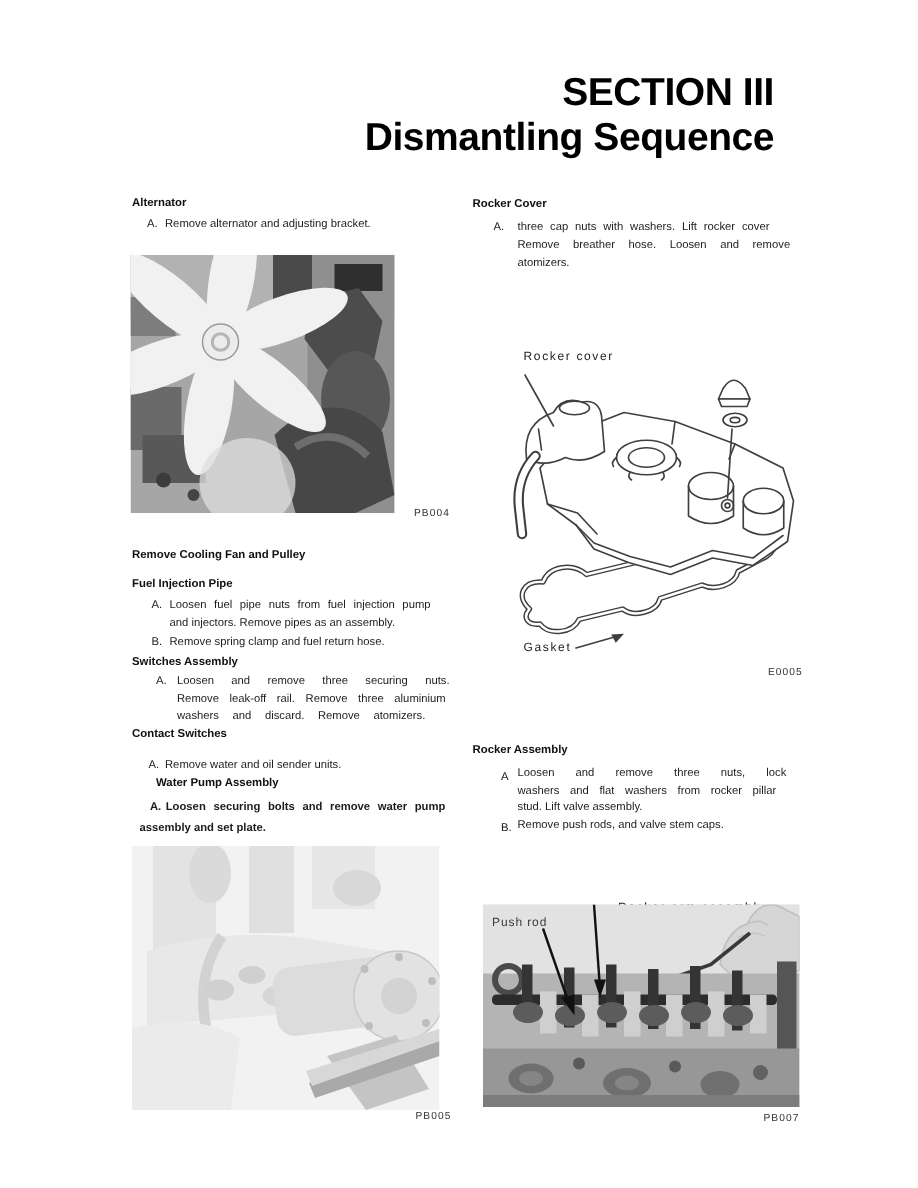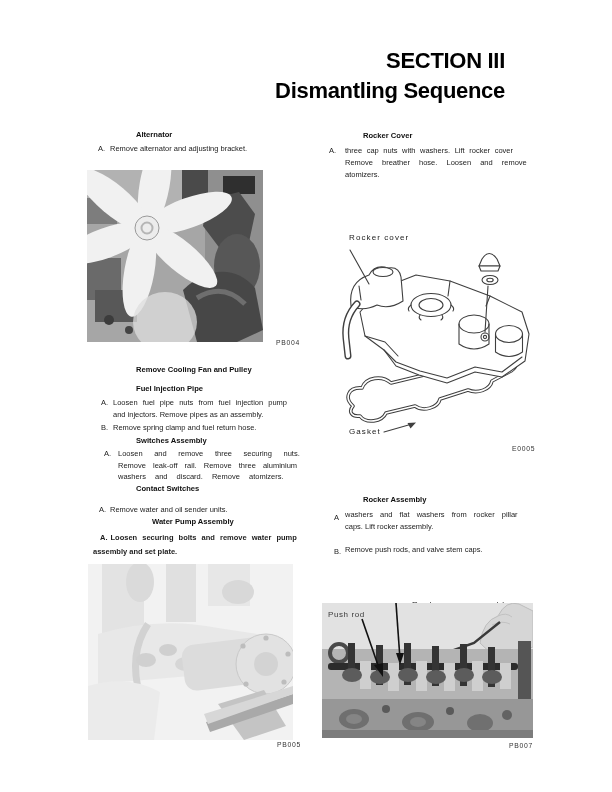--- a/index.html
+++ b/index.html
@@ -1,21 +1,21 @@
 <!DOCTYPE html>
 <html><head>
 <meta charset="utf-8">
 <style>
   html,body{margin:0;padding:0;background:#ffffff;}
   .page{position:relative;width:612px;height:792px;background:#ffffff;overflow:hidden;
         font-family:"Liberation Sans", sans-serif;color:#1c1c1c;}
   .abs{position:absolute;}
-  .h1{position:absolute;right:107px;text-align:right;font-weight:bold;font-size:22px;
+  .h1{position:absolute;right:96px;text-align:right;font-weight:bold;font-size:26px;
       line-height:30px;color:#000;white-space:nowrap;letter-spacing:-0.3px;}
-  .sh{position:absolute;font-size:7.6px;font-weight:bold;color:#101010;white-space:nowrap;margin-left:48px;}
+  .sh{position:absolute;font-size:7.6px;font-weight:bold;color:#101010;white-space:nowrap;}
   .para{position:absolute;font-size:7.5px;line-height:12px;color:#1c1c1c;}
   .lh115 .ln{line-height:11.5px;}
   .lh135 .ln{line-height:13.5px;font-weight:bold;}
   .ln{white-space:nowrap;}
   .mk{position:absolute;left:-12px;top:0;}
   .mk14{left:-14px;}
   .mk16{left:-16px;}
   .mk11{left:-11px;}
   .mklow{top:3px;}
   .mklow2{top:2px;}
@@ -203,22 +203,23 @@
         <path d="M80,178.5 l-8.5,0.5 3,5.5 Z" fill="#3f3f3f" stroke="none"></path>
       </g>
     </g>
   </svg>
   <div class="dlabel" style="left:349px;top:427px;">Gasket</div>
   <div class="figcode" style="left:512px;top:445px;">E0005</div>
 
   <div class="sh" style="left:315px;top:495px;">Rocker Assembly</div>
   <div class="para lh115" style="left:345px;top:509px;width:188px;">
     <span class="mk mk11 mklow">A</span>
+    <div class="ln ws12">Loosen and remove three nuts, lock</div>
     <div class="ln ws5">washers and flat washers from rocker pillar</div>
-    <div class="ln">caps. Lift rocker assembly.</div>
+    <div class="ln">stud. Lift valve assembly.</div>
   </div>
   <div class="para" style="left:345px;top:544px;width:188px;">
     <span class="mk mk11 mklow2">B.</span>
     <div class="ln">Remove push rods, and valve stem caps.</div>
   </div>
 
   <div class="dlabel" style="left:388px;top:600px;padding-left:24px;">Rocker arm assembly</div>
 
   <svg class="abs" style="left:322px;top:603px;" width="211" height="135" viewBox="0 0 211 135">
     <rect width="211" height="135" fill="#c9c9c9"></rect>

